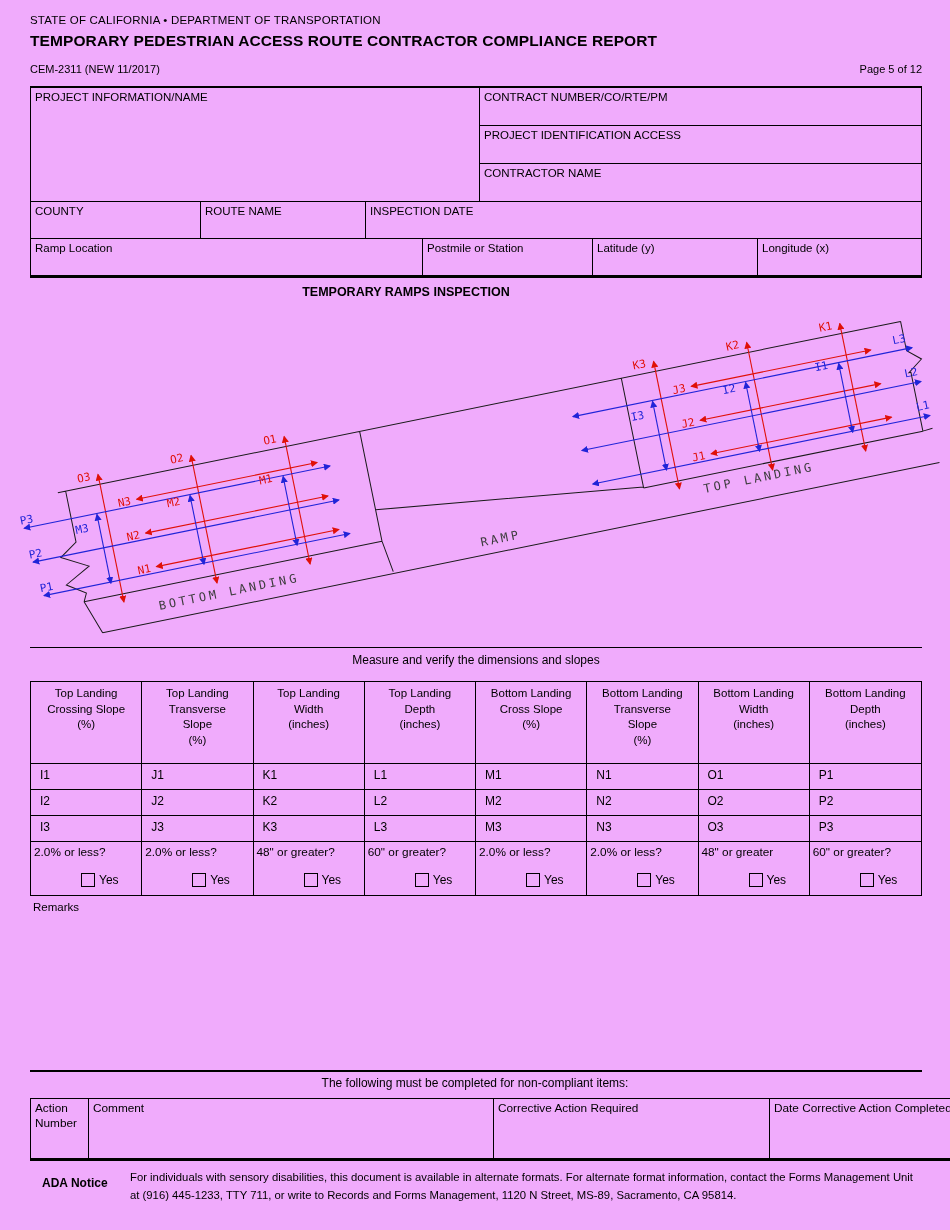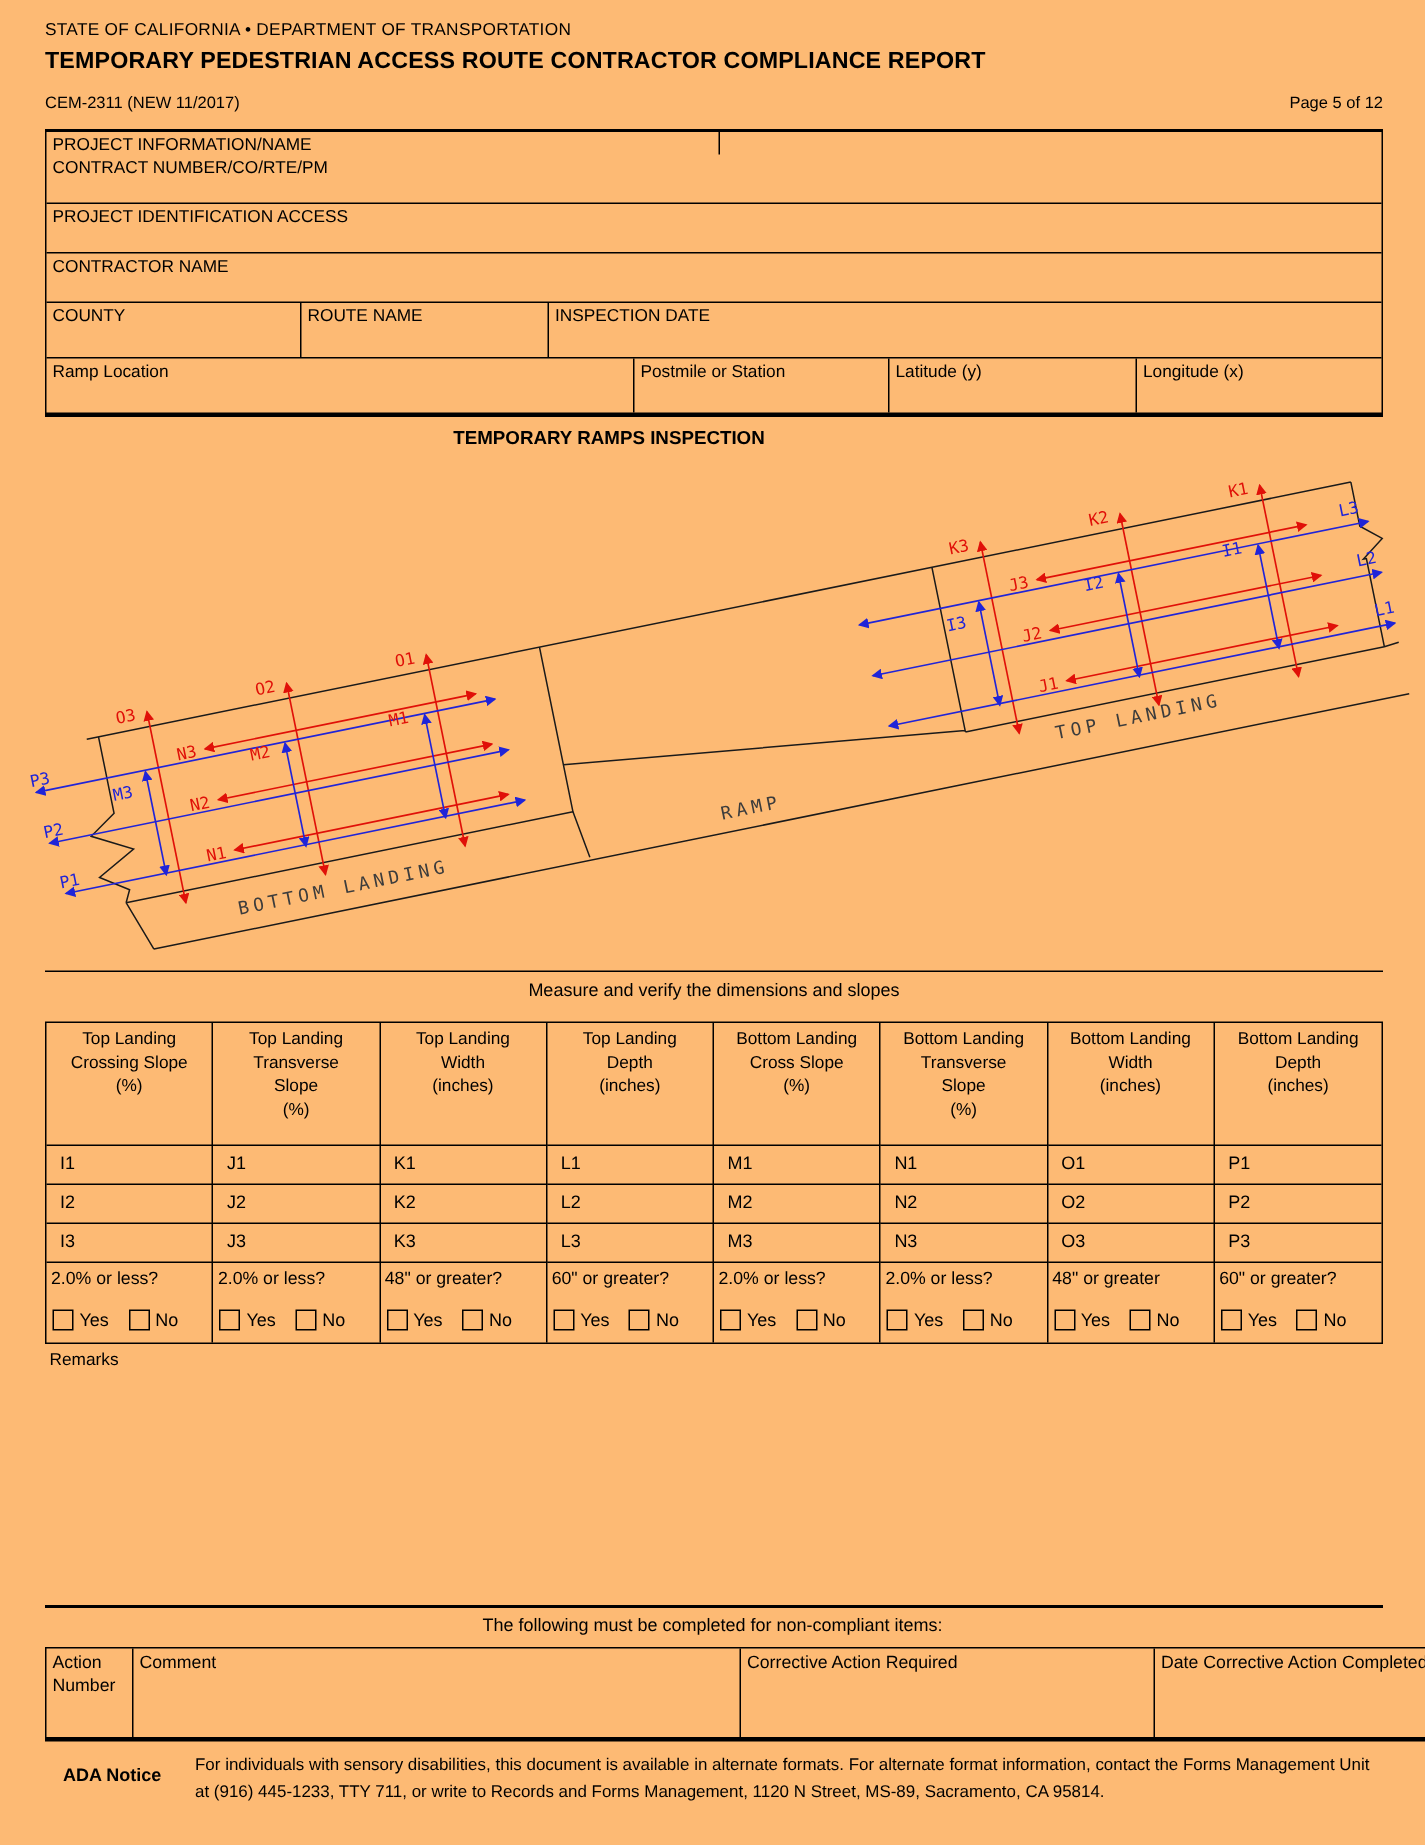--- a/index.html
+++ b/index.html
@@ -1,26 +1,26 @@
 <!DOCTYPE html>
 <html><head>
 <meta charset="utf-8">
 <style>
   html,body{margin:0;padding:0;background:#888;}
-  .sheet{position:relative;width:950px;height:1230px;background:#fdba74;color:#000;
+  .sheet{position:relative;width:950px;height:1230px;background:#f0abfc;color:#000;
          font-family:"Liberation Sans", sans-serif;overflow:hidden;}
   
   .agency{position:absolute;left:30px;top:14px;font-size:11.5px;letter-spacing:.2px;}
   .doc-title{position:absolute;left:30px;top:32px;font-size:15.5px;font-weight:bold;letter-spacing:.1px;}
   .form-number{position:absolute;left:30px;top:63px;font-size:11px;}
   .page-number{position:absolute;right:28px;top:63px;font-size:11px;}
   
   .fbox{position:absolute;left:30px;top:86px;width:892px;height:192px;box-sizing:border-box;
         border-top:2px solid #000;border-bottom:3px solid #000;border-left:1px solid #000;border-right:1px solid #000;}
-  .rowA{height:113px;border-bottom:1px solid #000;display:flex;flex-direction:column;}
+  .rowA{height:113px;border-bottom:1px solid #000;display:flex;}
   .projcell{width:448px;border-right:1px solid #000;position:relative;}
   .rightcol{flex:1;display:flex;flex-direction:column;}
   .rrow{flex:1;position:relative;border-bottom:1px solid #000;}
   .rrow:last-child{border-bottom:none;}
   .rowB{height:36px;border-bottom:1px solid #000;display:flex;}
   .rowC{height:36px;display:flex;}
   .cell{position:relative;border-right:1px solid #000;box-sizing:border-box;}
   .cell:last-child{border-right:none;}
   .flabel{font-size:11.5px;padding:3px 0 0 4px;white-space:nowrap;}
   .fill{position:absolute;left:1px;right:1px;bottom:1px;top:17px;}
@@ -37,21 +37,21 @@
   #measure-grid{position:absolute;left:30px;top:681px;width:892px;box-sizing:border-box;
                 display:grid;grid-template-columns:repeat(8,1fr);border:1px solid #000;}
   .mcell{box-sizing:border-box;overflow:hidden;}
   .br{border-right:1px solid #000;}
   .mhead{height:82px;border-bottom:1px solid #000;text-align:center;font-size:11.5px;
          line-height:1.35;padding-top:4px;white-space:pre-line;}
   .mrow{height:26px;border-bottom:1px solid #000;font-size:12px;padding:4px 0 0 9px;}
   .mq{height:53px;}
   .qtext{font-size:11.8px;padding:3px 0 0 3px;white-space:nowrap;}
   .cbrow{display:flex;gap:13px;padding:14px 0 0 4px;font-size:12px;align-items:center;}
-  .cbgroup{display:flex;align-items:center;}
+  .cbgroup{display:flex;align-items:center;margin-left:46px;}
   .cb{width:12px;height:12px;border:1.2px solid #000;display:inline-block;margin-right:4px;flex:none;}
   
   .remarks-label{position:absolute;left:33px;top:901px;font-size:11.5px;}
   .remarks-fill{position:absolute;left:30px;top:918px;width:892px;height:150px;}
   
   .nc-rule{position:absolute;left:30px;top:1070px;width:892px;border-top:2px solid #000;}
   .nc-caption{position:absolute;left:0;top:1076px;width:950px;text-align:center;font-size:12px;}
   #nc-grid{position:absolute;left:30px;top:1098px;width:948px;height:63px;box-sizing:border-box;
            display:grid;grid-template-columns:58px 405px 276px 1fr;
            border:1px solid #000;border-bottom:3px solid #000;}

